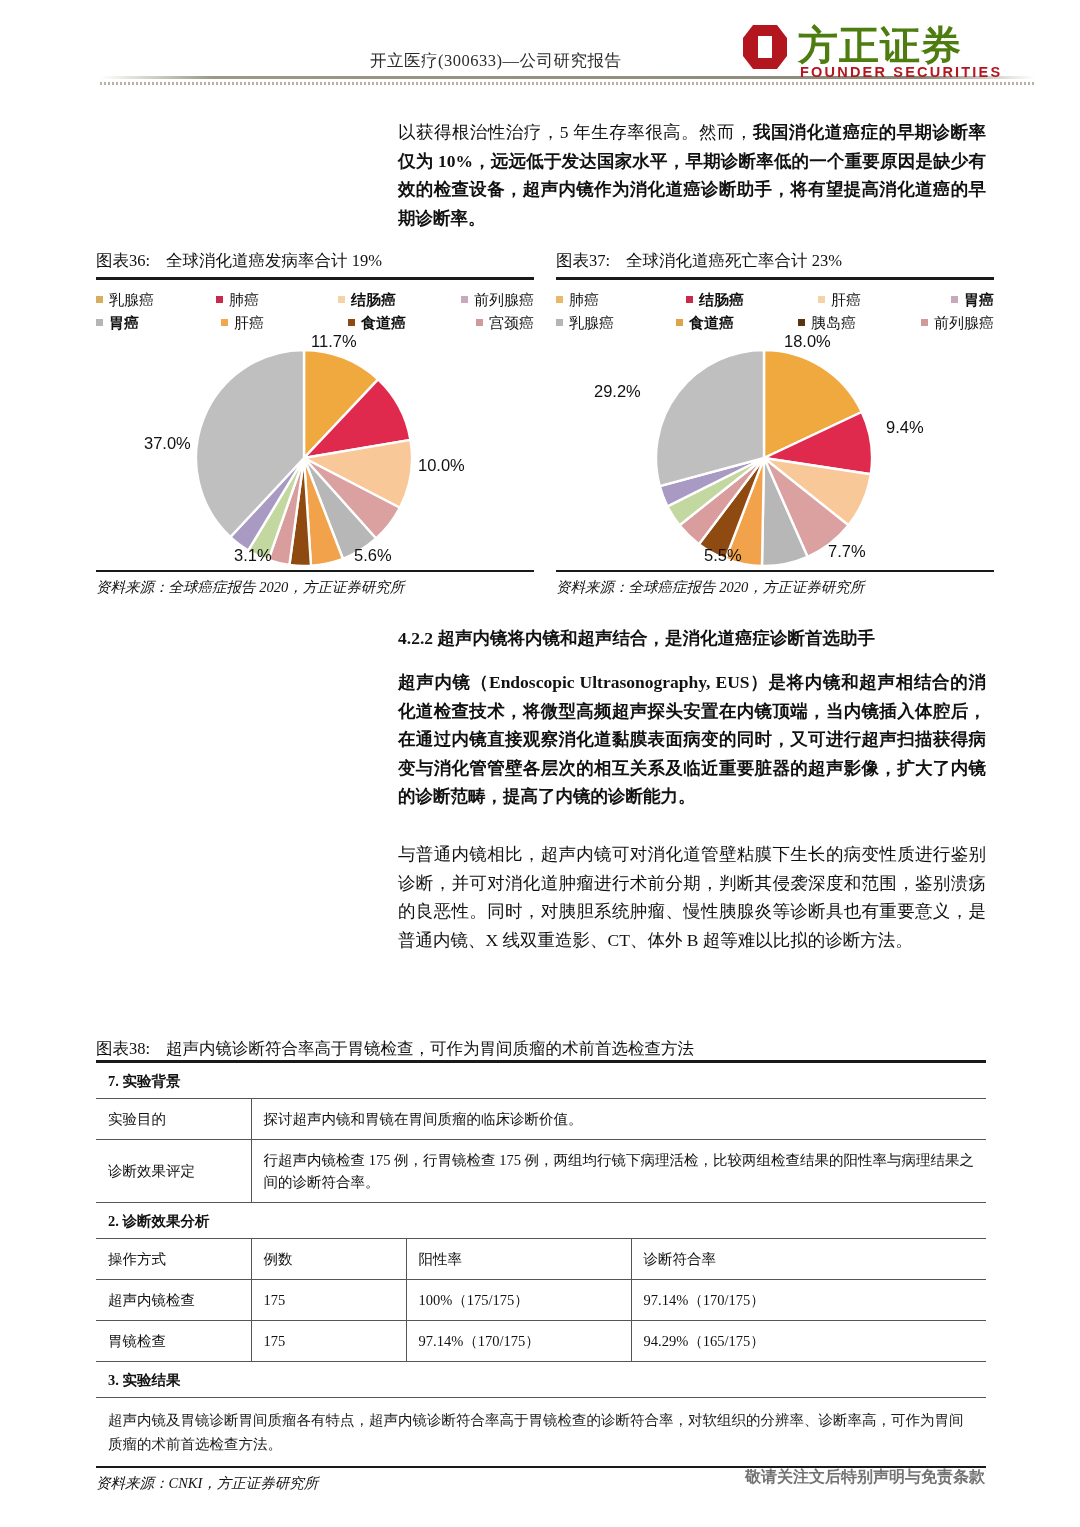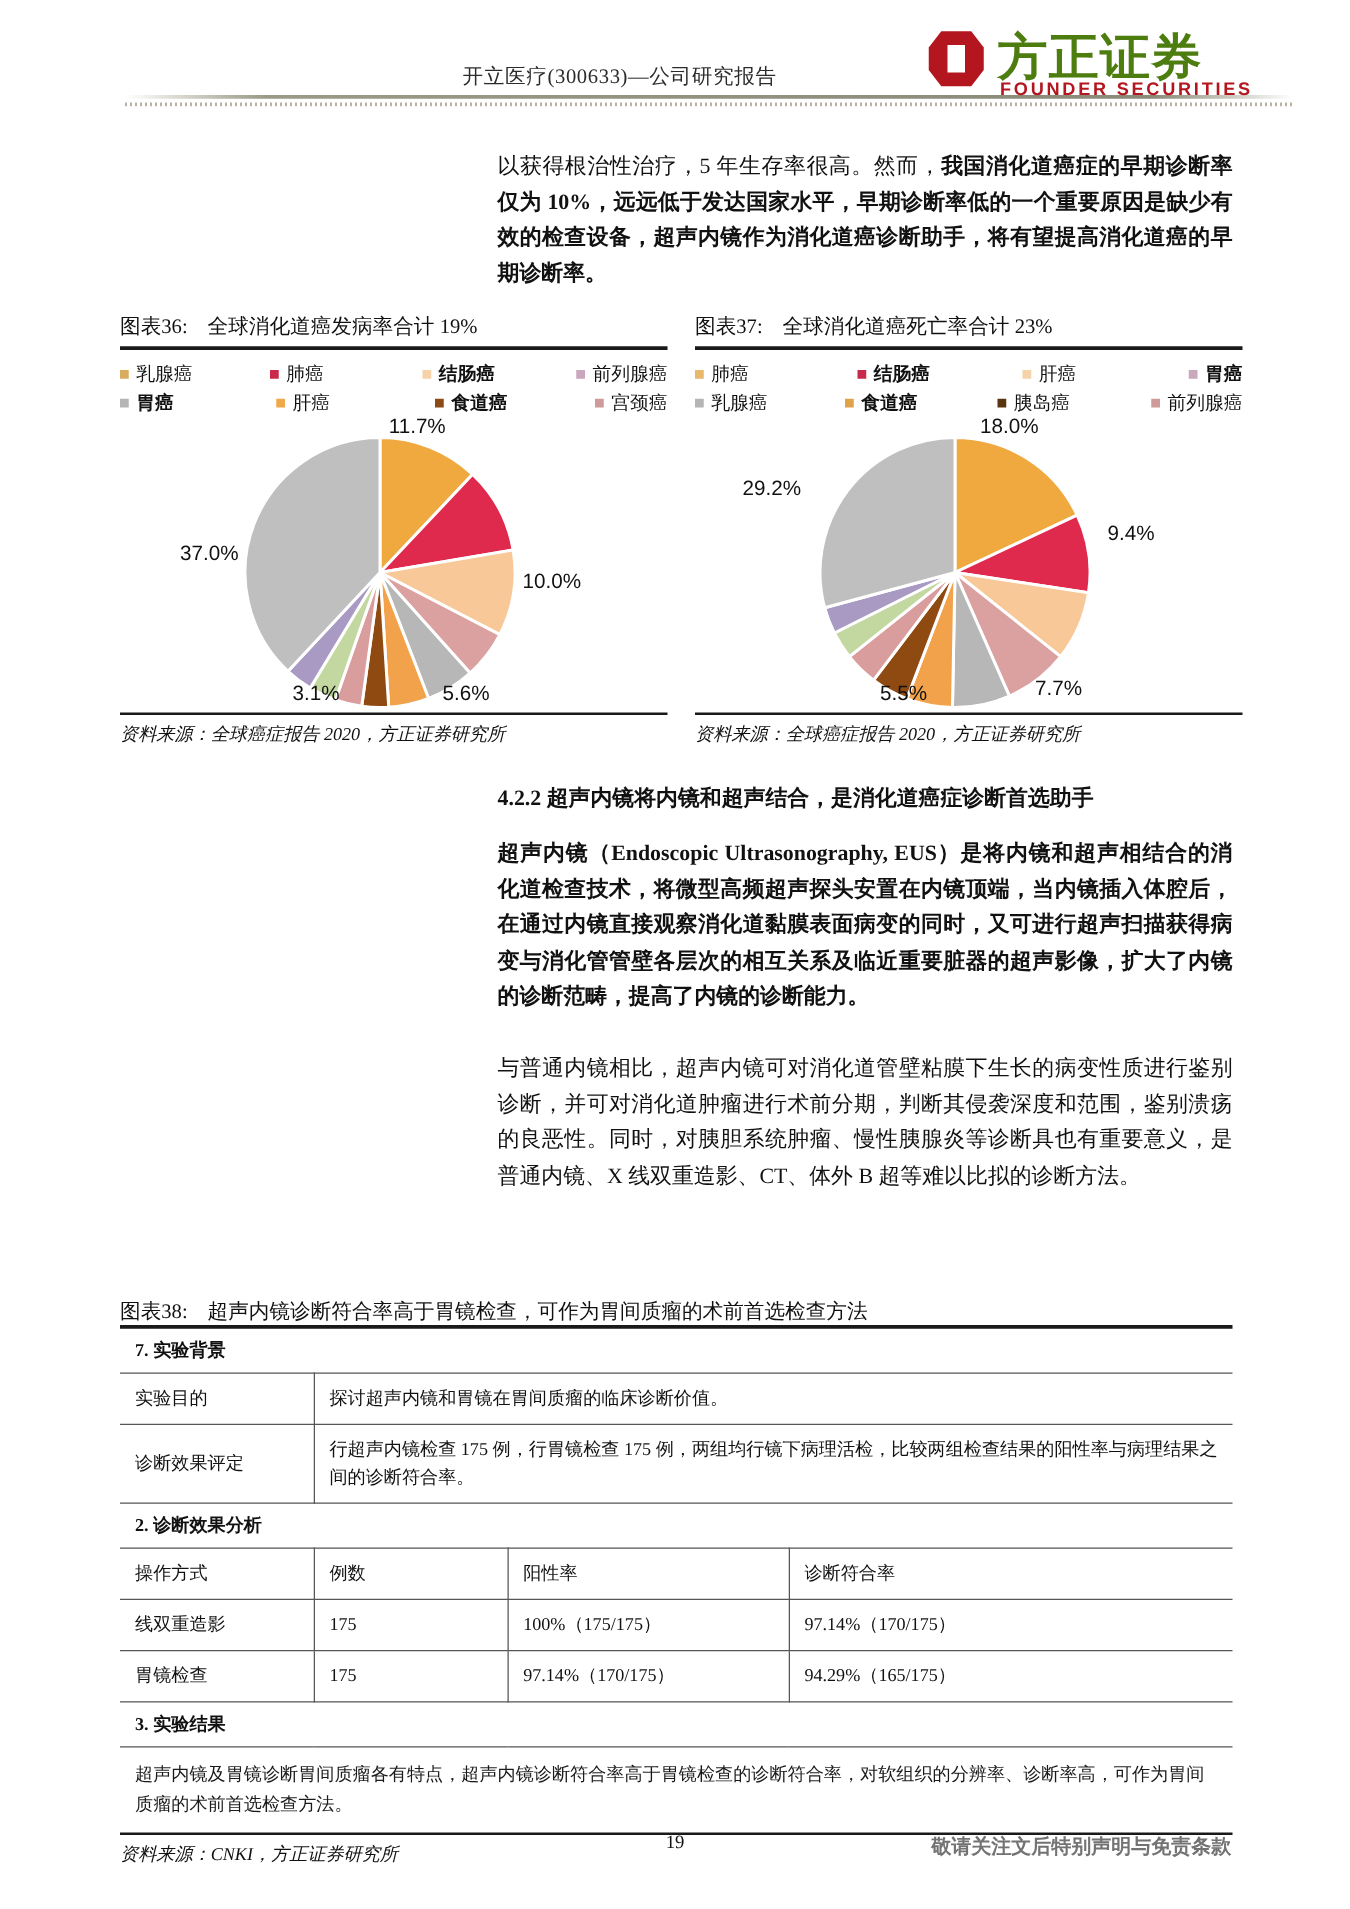--- a/index.html
+++ b/index.html
@@ -321,21 +321,21 @@
         <tr class="section">
       <td colspan="4" class="nb-r">2. 诊断效果分析</td>
     </tr>
     <tr>
       <td class="c-ex">操作方式</td>
       <td class="c-n">例数</td>
       <td class="c-p">阳性率</td>
       <td class="nb-r">诊断符合率</td>
     </tr>
     <tr>
-      <td>线双重造影</td>
+      <td>超声内镜检查</td>
       <td>175</td>
       <td>100%（175/175）</td>
       <td class="nb-r">97.14%（170/175）</td>
     </tr>
     <tr>
       <td>胃镜检查</td>
       <td>175</td>
       <td>97.14%（170/175）</td>
       <td class="nb-r">94.29%（165/175）</td>
     </tr>
@@ -344,15 +344,14 @@
     </tr>
   </tbody>
     </table>
 
   <div class="result-text">超声内镜及胃镜诊断胃间质瘤各有特点，超声内镜诊断符合率高于胃镜检查的诊断符合率，对软组织的分辨率、诊断率高，可作为胃间质瘤的术前首选检查方法。</div>
   <div class="tbl-outer-bot"></div>
   <div class="fig-src">资料来源：CNKI，方正证券研究所</div>
 </div>
 
 <div class="footer">
-  <div class="pg-num">19</div>
   <div class="footer-note">敬请关注文后特别声明与免责条款</div>
 </div>
 
 </body></html>

